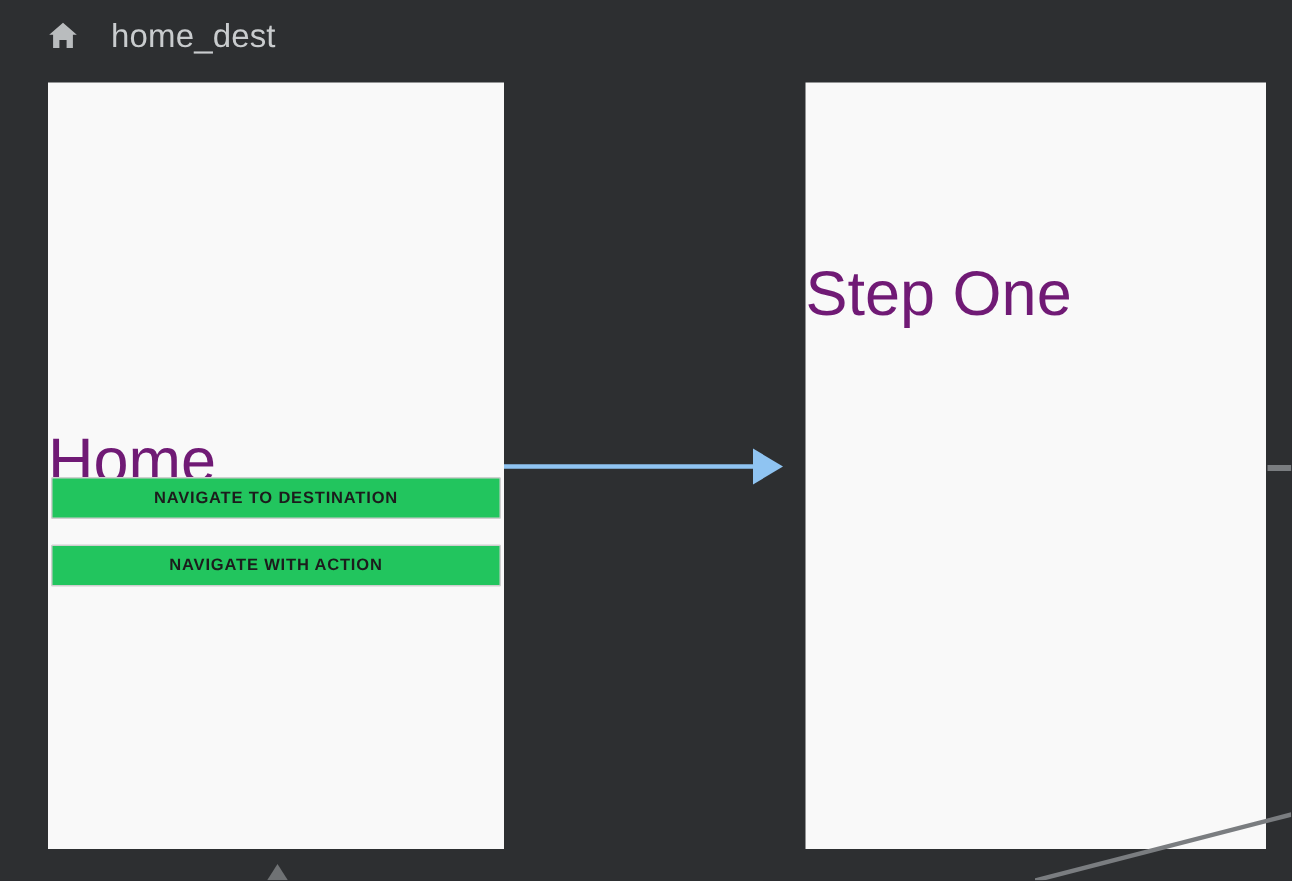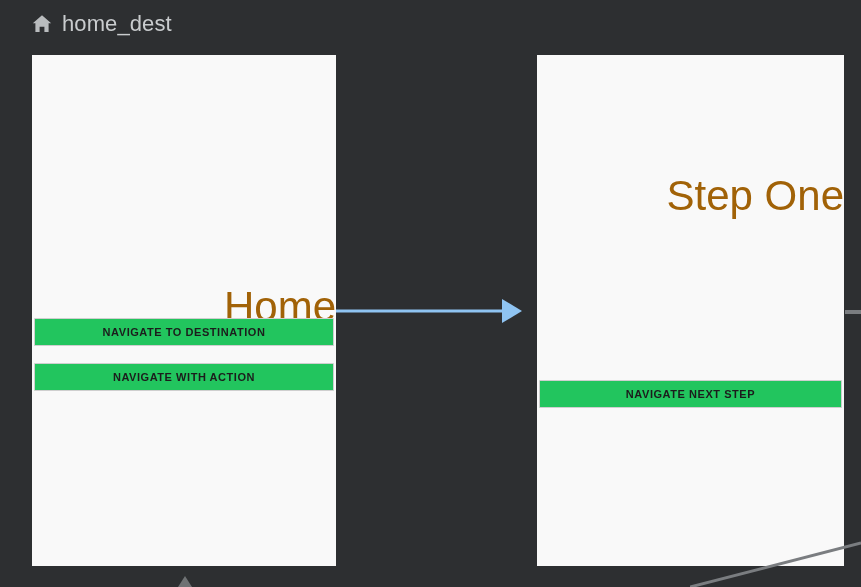--- a/index.html
+++ b/index.html
@@ -14,21 +14,21 @@
     background: #2d2f31;
     overflow: hidden;
     font-family: "Liberation Sans", sans-serif;
   }
 
   
   .dest-label {
     position: absolute;
     display: flex;
     align-items: center;
-    gap: 8px;
+    gap: 20px;
     color: #c9ccce;
     font-size: 22px;
     font-weight: 400;
     letter-spacing: 0.1px;
     white-space: nowrap;
     line-height: 1;
   }
   .home-icon {
     display: inline-block;
     width: 24px;
@@ -39,22 +39,22 @@
   
   .screen {
     position: absolute;
     background: #f9f9f9;
     overflow: hidden;
   }
   .screen-title {
     position: absolute;
     left: 0;
     right: 0;
-    text-align: right;
-    color: #a16207;
+    text-align: left;
+    color: #701a75;
     font-weight: 400;
     line-height: 1;
     white-space: nowrap;
   }
   .mat-button {
     position: absolute;
     background: #22c55e;
     border: 1px solid #cfcfcf;
     border-radius: 1px;
     color: #1c1c1c;
@@ -91,29 +91,28 @@
   <div class="dest-label" style="left:30px; top:12px;">
     <span class="home-icon">
       <svg width="24" height="24" viewBox="0 0 24 24" aria-hidden="true">
         <path d="M12 3.2 2.8 11.2h2.6V20h4.2v-5.3h4.8V20h4.2v-8.8h2.6z" fill="#b9bcbe"></path>
       </svg>
     </span>
     <span>home_dest</span>
   </div>
 
   <div class="screen" style="left:32px; top:55px; width:304px; height:511px;">
-    <div class="screen-title" style="top:231px; font-size:42px;padding-left:24px;">Home</div>
+    <div class="screen-title" style="top:231px; font-size:42px;">Home</div>
     <div class="mat-button" style="left:2px; top:263px; width:300px; height:28px;">NAVIGATE TO DESTINATION</div>
     <div class="mat-button" style="left:2px; top:308px; width:300px; height:28px;">NAVIGATE WITH ACTION</div>
   </div>
 
 
   <div class="screen" style="left:537px; top:55px; width:307px; height:511px;">
     <div class="screen-title" style="top:120px; font-size:42px;">Step One</div>
-    <div class="mat-button" style="left:2px; top:325px; width:303px; height:28px;">NAVIGATE NEXT STEP</div>
   </div>
 
   <svg class="connector" style="left:330px; top:292px; width:200px; height:38px;" viewBox="0 0 200 38">
     <line x1="6" y1="19" x2="176" y2="19" stroke="#8fc4f2" stroke-width="3"></line>
     <polygon points="172,7 192,19 172,31" fill="#8fc4f2"></polygon>
   </svg>
 
   <div class="edge-line" style="left:845px; top:310px; width:16px; height:4px;"></div>
 
   <svg class="connector" style="left:690px; top:536px; width:171px; height:51px;" viewBox="0 0 171 51">

